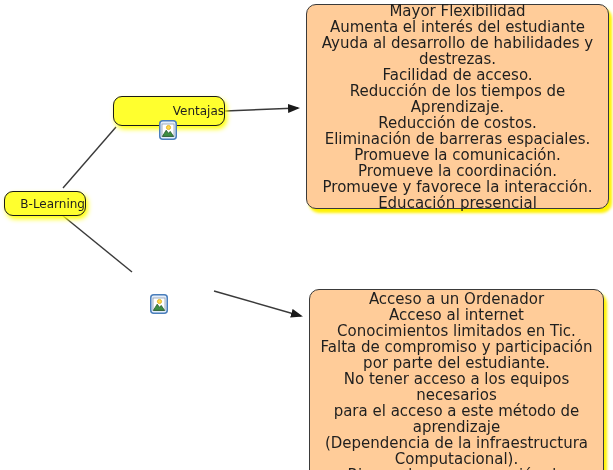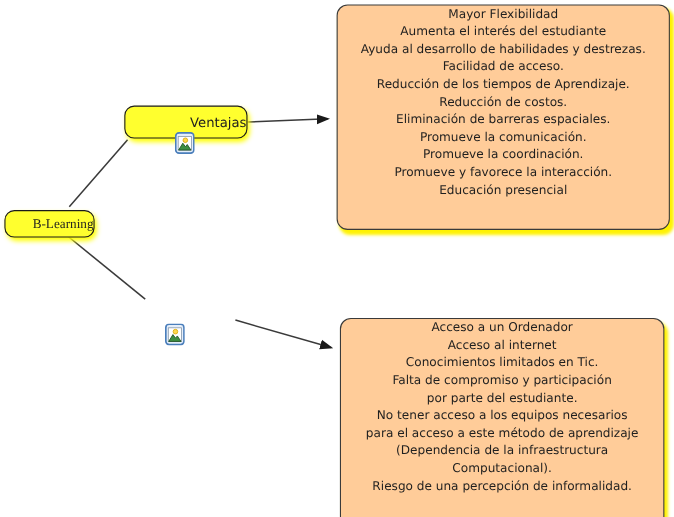--- a/index.html
+++ b/index.html
@@ -15,32 +15,32 @@
   }
   #connector-layer{position:absolute;left:0;top:0;z-index:1;}
   .conn{stroke:var(--connector);stroke-width:1.4px;}
   .node{
     position:absolute;z-index:2;background:var(--node-fill);
     border:1.5px solid var(--node-border);border-radius:9px;
     box-shadow:2px 3px 5px var(--node-glow);
     display:flex;align-items:center;justify-content:flex-end;
     font-size:12px;cursor:default;
   }
-  #node-root{left:4px;top:191px;width:80px;height:23px;font-family:Liberation Serif, serif;}
+  #node-root{left:4px;top:191px;width:80px;height:23px;}
   #node-ventajas{left:113px;top:96px;width:110px;height:28px;}
   #node-desventajas{left:110px;top:273px;width:102px;height:27px;}
   .resource-icon{position:absolute;z-index:3;width:18px;height:20px;cursor:pointer;}
   #icon-ventajas{left:159px;top:120px;}
   #icon-desventajas{left:150px;top:294px;}
   .detail-box{
     position:absolute;z-index:2;background:var(--box-fill);
     border:1px solid var(--box-border);border-radius:10px;
     box-shadow:3px 4px 3px var(--box-glow);
-    display:flex;justify-content:center;
-    text-align:center;font-size:11px;line-height:16px;
+    display:flex;align-items:center;justify-content:center;
+    text-align:center;font-size:15px;line-height:16px;
   }
   .detail-box .box-text{white-space:pre-line;width:100%;}
   #box-ventajas{left:306px;top:4px;width:301px;height:203px;}
   #box-desventajas{left:309px;top:252px;width:293px;height:210px;margin-top:37px;}
 </style>
 </head>
 <body>
 
 <div id="canvas">
 

